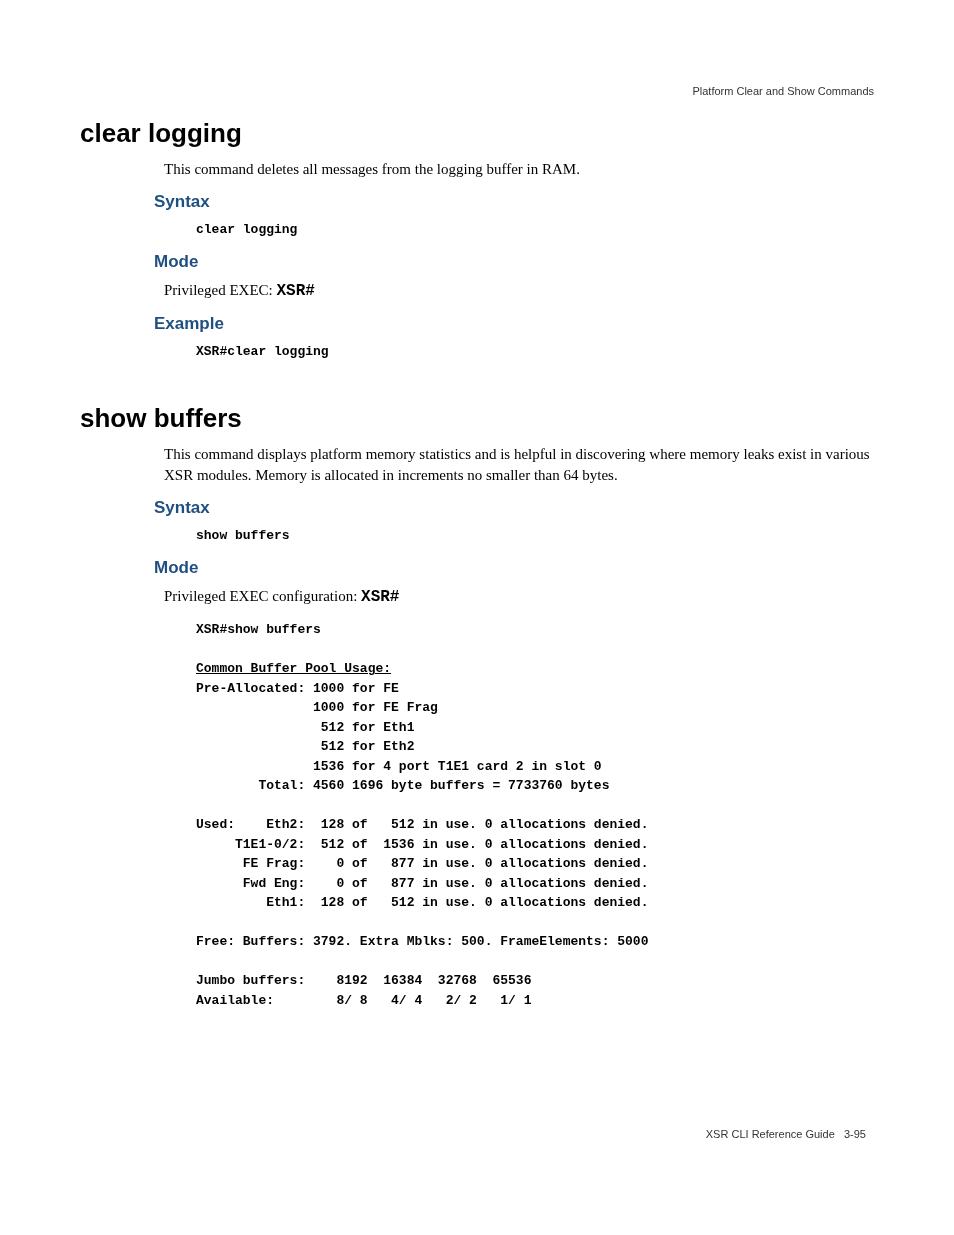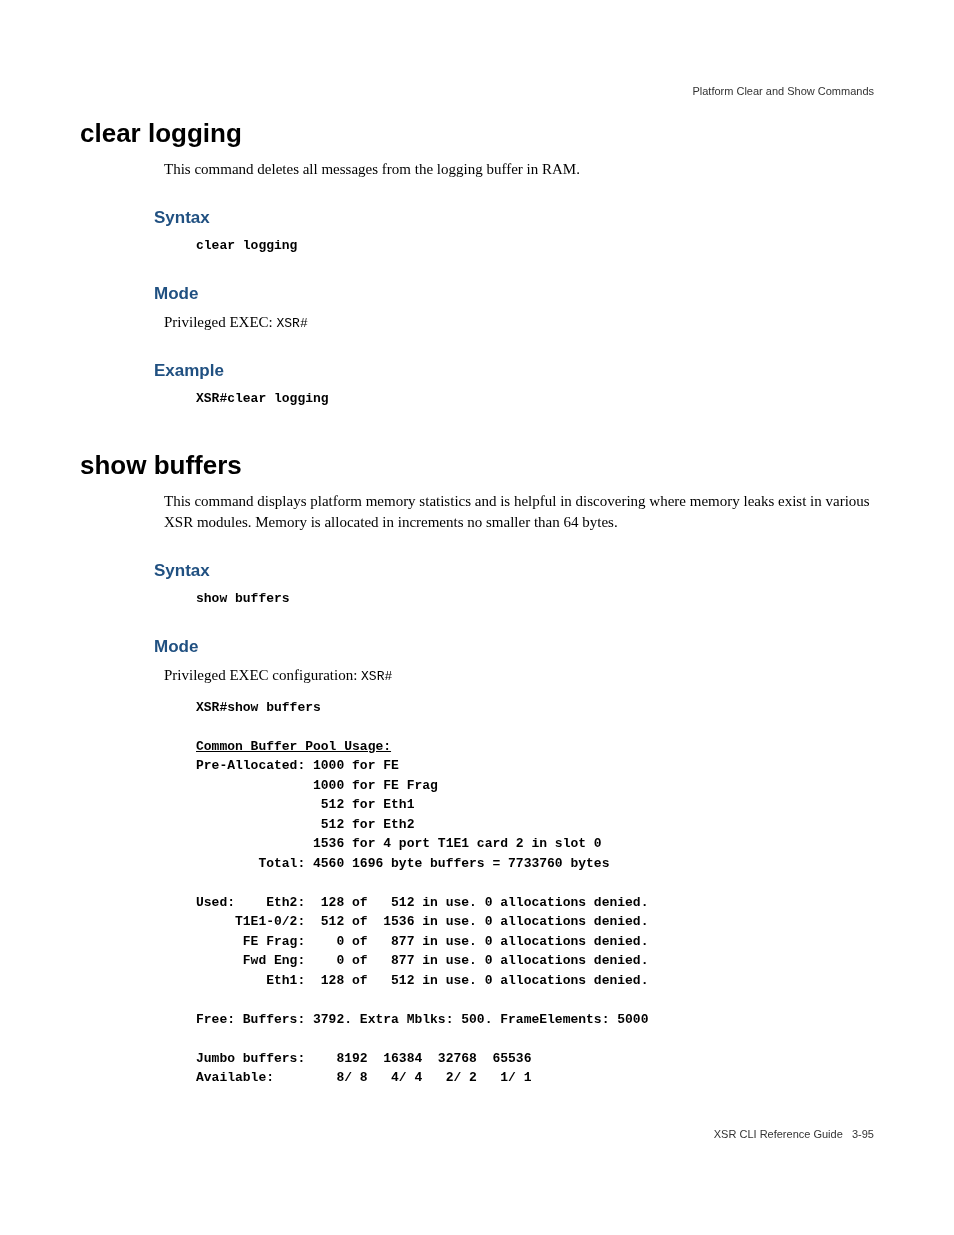--- a/index.html
+++ b/index.html
@@ -40,43 +40,43 @@
     margin-left: 84px;
     margin-right: 0;
     margin-bottom: 12px;
   }
   .h2 {
     font-family: Arial, Helvetica, sans-serif;
     font-weight: bold;
     font-size: 17px;
     color: #205081;
     margin-left: 74px;
-    margin-top: 28px;
+    margin-top: 12px;
     margin-bottom: 8px;
   }
   .code-line {
     font-family: "Courier New", Courier, monospace;
     font-size: 13px;
     font-weight: bold;
     margin-left: 116px;
     white-space: pre;
     line-height: 1.5;
     letter-spacing: 0;
   }
   .code-inline {
     font-family: "Courier New", Courier, monospace;
-    font-size: 13px;
-    font-weight: normal;
+    font-size: 16px;
+    font-weight: bold;
     text-align: center;
   }
   .underline { text-decoration: underline; }
   .footer {
     position: absolute;
     bottom: 95px;
-    right: 80px;
+    right: 88px;
     font-family: Arial, Helvetica, sans-serif;
     font-size: 11px;
     color: #333;
   }
 </style>
 </head>
 <body>
 
 <div class="page">
 

